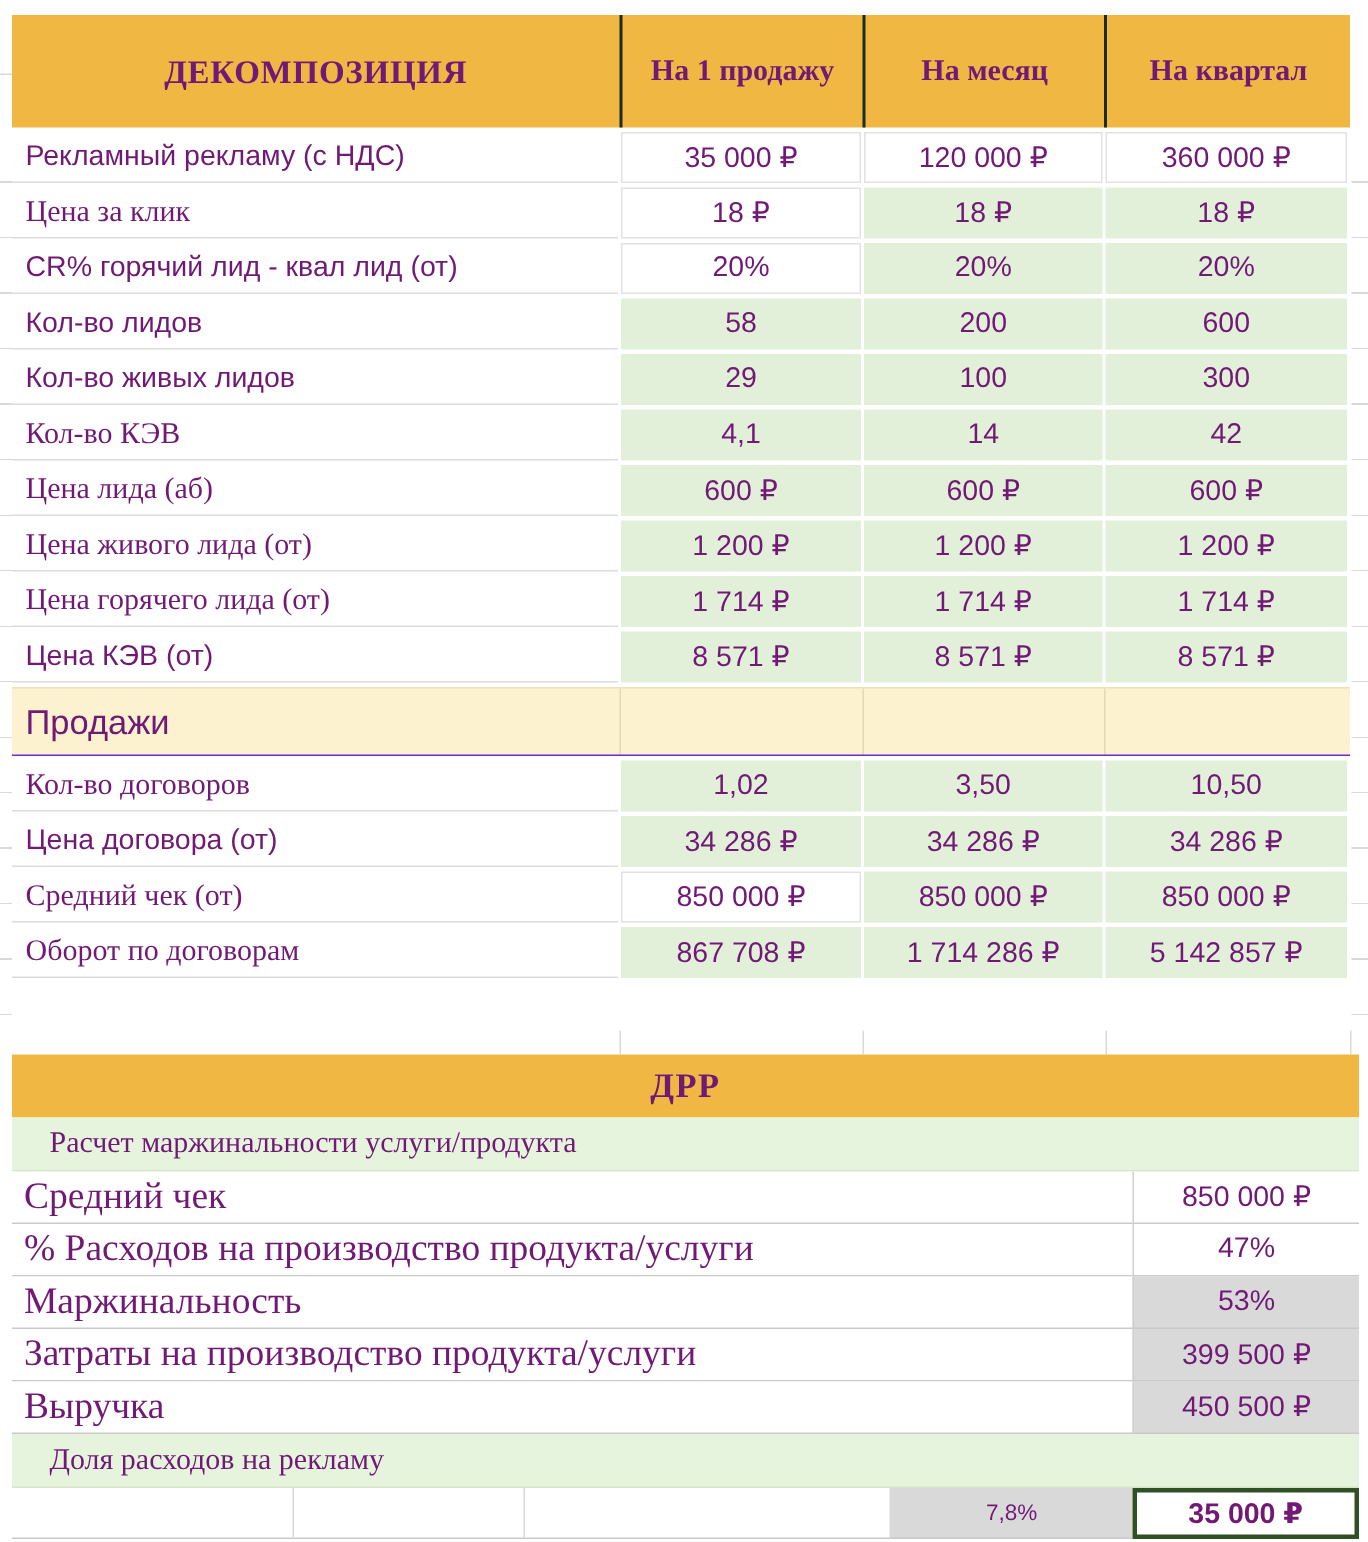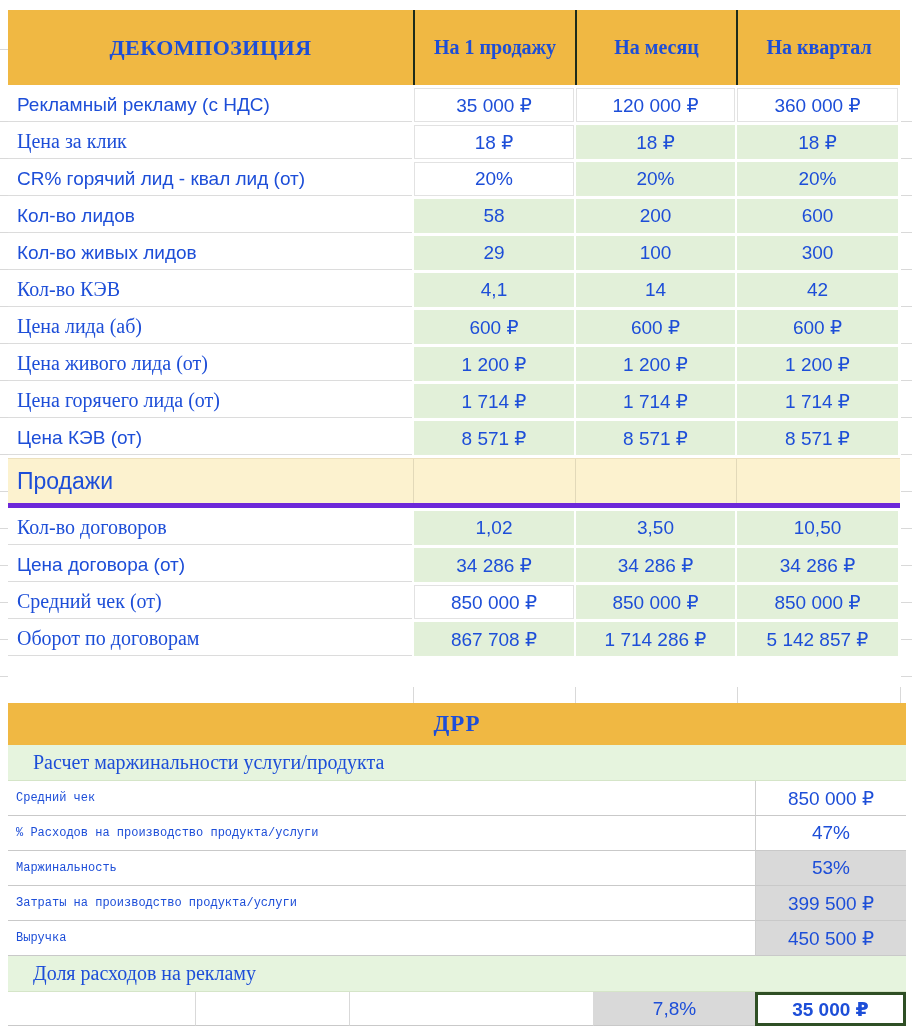--- a/index.html
+++ b/index.html
@@ -1,55 +1,55 @@
 <!DOCTYPE html>
 <html style="--header-orange: #F0B843; --cell-green: #E2F0D9; --section-cream: #FCF2CF; --section-green: #E6F4DE; --cell-gray: #D9D9D9; --selected-border: #2F4F25; --grid-line: #D9D9D9;"><head>
 <meta charset="utf-8">
 <style>
   html,body{margin:0;padding:0;background:#fff;}
   #screen{position:relative;width:912px;height:1028px;background:#fff;overflow:hidden;
-          font-family:"Liberation Sans","DejaVu Sans",sans-serif;color:#1d4ed8;}
+          font-family:"Liberation Sans","DejaVu Sans",sans-serif;color:#701a75;}
 
   
   #tt{position:absolute;left:8px;top:10px;width:892px;}
   #tt-header{position:relative;height:75px;background:var(--header-orange,#F0B843);}
   #tt-header .h-title{position:absolute;left:0;top:0;width:405px;height:75px;display:flex;align-items:center;justify-content:center;
       font-family:"Liberation Serif","DejaVu Serif",serif;font-weight:700;font-size:22px;letter-spacing:.5px;}
   .h-col{position:absolute;top:0;height:75px;display:flex;align-items:center;justify-content:center;
       font-family:"Liberation Serif","DejaVu Serif",serif;font-weight:700;font-size:20px;}
   .h-sep{position:absolute;top:0;width:2px;height:75px;background:#1e2b1a;}
 
   .trow{margin-top:3px;height:34px;display:grid;grid-template-columns:404px 160px 159px 161px;column-gap:2px;}
   .cell{display:flex;align-items:center;}
   .lbl{background:#fff;padding-left:9px;font-size:19px;border-bottom:1px solid #dcdcdc;}
   .lbl.serif{font-family:"Liberation Serif","DejaVu Serif",serif;font-size:20px;}
   .val{justify-content:center;font-size:19px;}
   .val.g{background:var(--cell-green,#E2F0D9);}
   .val.w{background:#fff;border:1px solid #e2e2e2;}
 
   .trow.section{display:block;position:relative;height:44px;background:var(--section-cream,#FCF2CF);
-      border-top:1px solid #ece0bd;border-bottom:5px solid #6d28d9;}
+      border-top:1px solid #ece0bd;border-bottom:1px solid #6d28d9;}
   .s-lbl{position:absolute;left:9px;top:0;height:100%;display:flex;align-items:center;font-size:23px;}
   .s-sep{position:absolute;top:0;width:1px;height:100%;background:rgba(0,0,0,0.10);}
 
   
   #bt{position:absolute;left:8px;top:703px;width:898px;}
   #bt-header{height:42px;background:var(--header-orange,#F0B843);display:flex;align-items:center;justify-content:center;
       font-family:"Liberation Serif","DejaVu Serif",serif;font-weight:700;font-size:23px;letter-spacing:1px;}
   .bt-row{display:grid;grid-template-columns:747px 151px;height:35px;}
   .bt-label{background:#fff;display:flex;align-items:center;padding-left:8px;
-      font-family:Liberation Mono, monospace;font-size:12px;border-bottom:1px solid #c9c9c9;}
+      font-family:Liberation Serif, serif;font-size:25px;border-bottom:1px solid #c9c9c9;}
   .bt-val{display:flex;align-items:center;justify-content:center;font-size:19px;
       border-bottom:1px solid #c9c9c9;border-left:1px solid #cfcfcf;background:#fff;}
   .bt-val.gray{background:var(--cell-gray,#D9D9D9);}
   .bt-section{height:35px;background:var(--section-green,#E6F4DE);display:flex;align-items:center;padding-left:25px;
       font-family:"Liberation Serif","DejaVu Serif",serif;font-size:20px;border-bottom:1px solid #d5e5c8;}
   .bt-footer{display:grid;grid-template-columns:188px 154px 244px 161px 151px;height:34px;}
   .f-empty{background:#fff;border-bottom:1px solid #c9c9c9;border-right:1px solid #d9d9d9;}
-  .f-pct{background:var(--cell-gray,#D9D9D9);display:flex;align-items:center;justify-content:center;font-size:19px;
+  .f-pct{background:var(--cell-gray,#D9D9D9);display:flex;align-items:center;justify-content:center;font-size:15px;
       border-bottom:1px solid #c9c9c9;}
   .f-amt{background:#fff;display:flex;align-items:center;justify-content:center;font-size:19px;font-weight:700;
       border:3px solid var(--selected-border,#2F4F25);box-sizing:border-box;}
 
   
   .ticks{position:absolute;background:repeating-linear-gradient(to bottom,transparent 0 36px,var(--grid-line,#d9d9d9) 36px 37px);}
   .stub{position:absolute;background:var(--grid-line,#d9d9d9);}
 </style>
 </head>
 <body>

